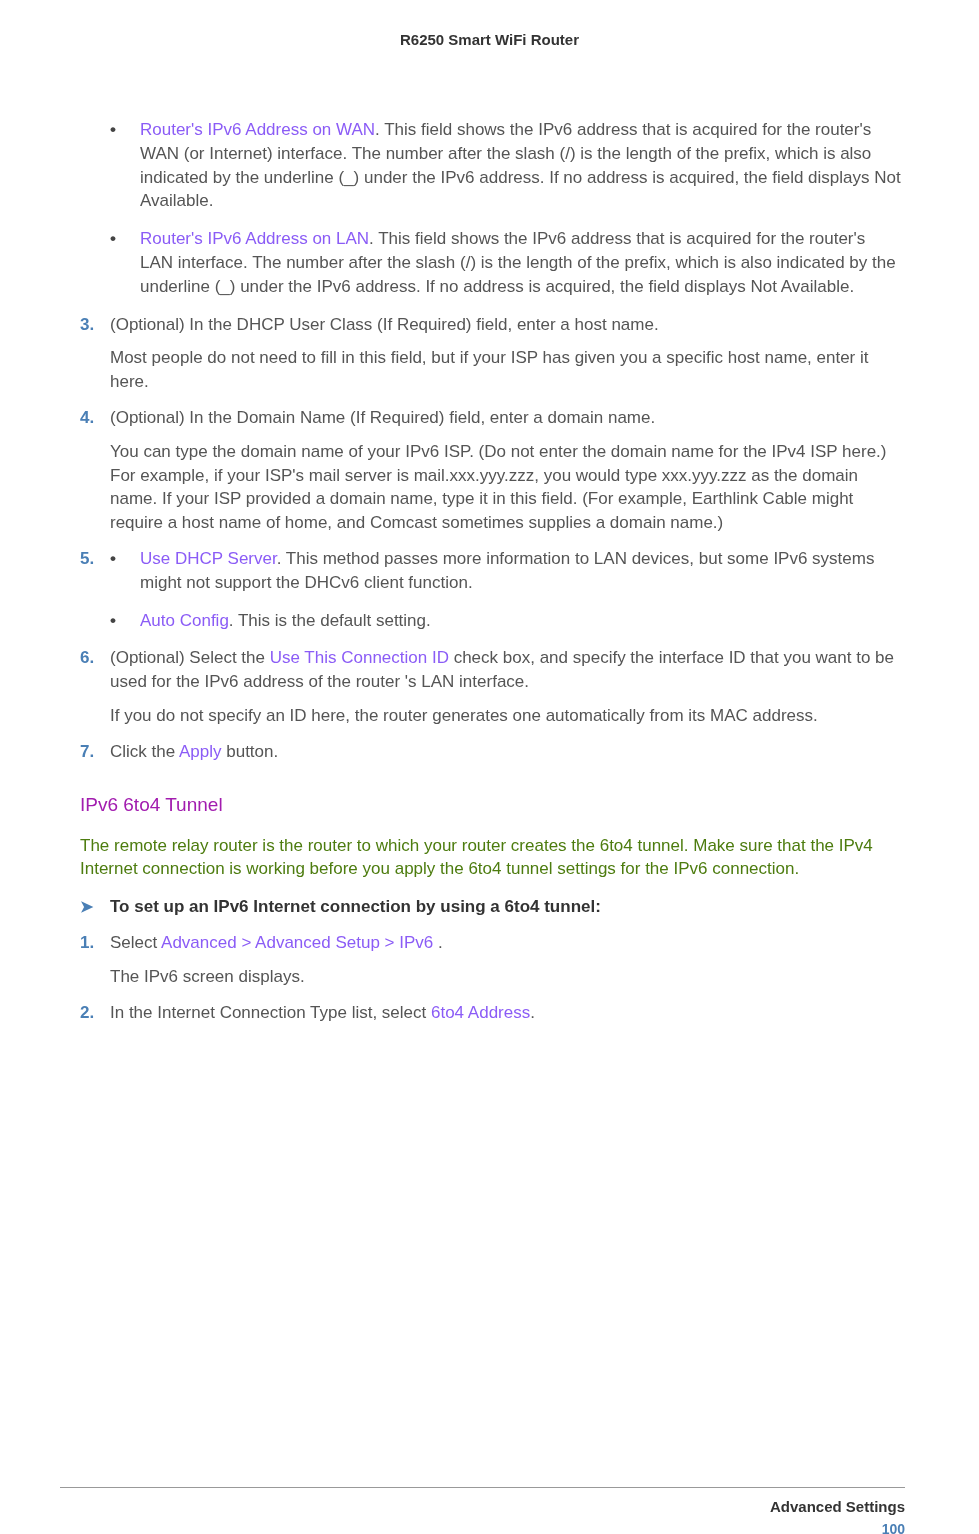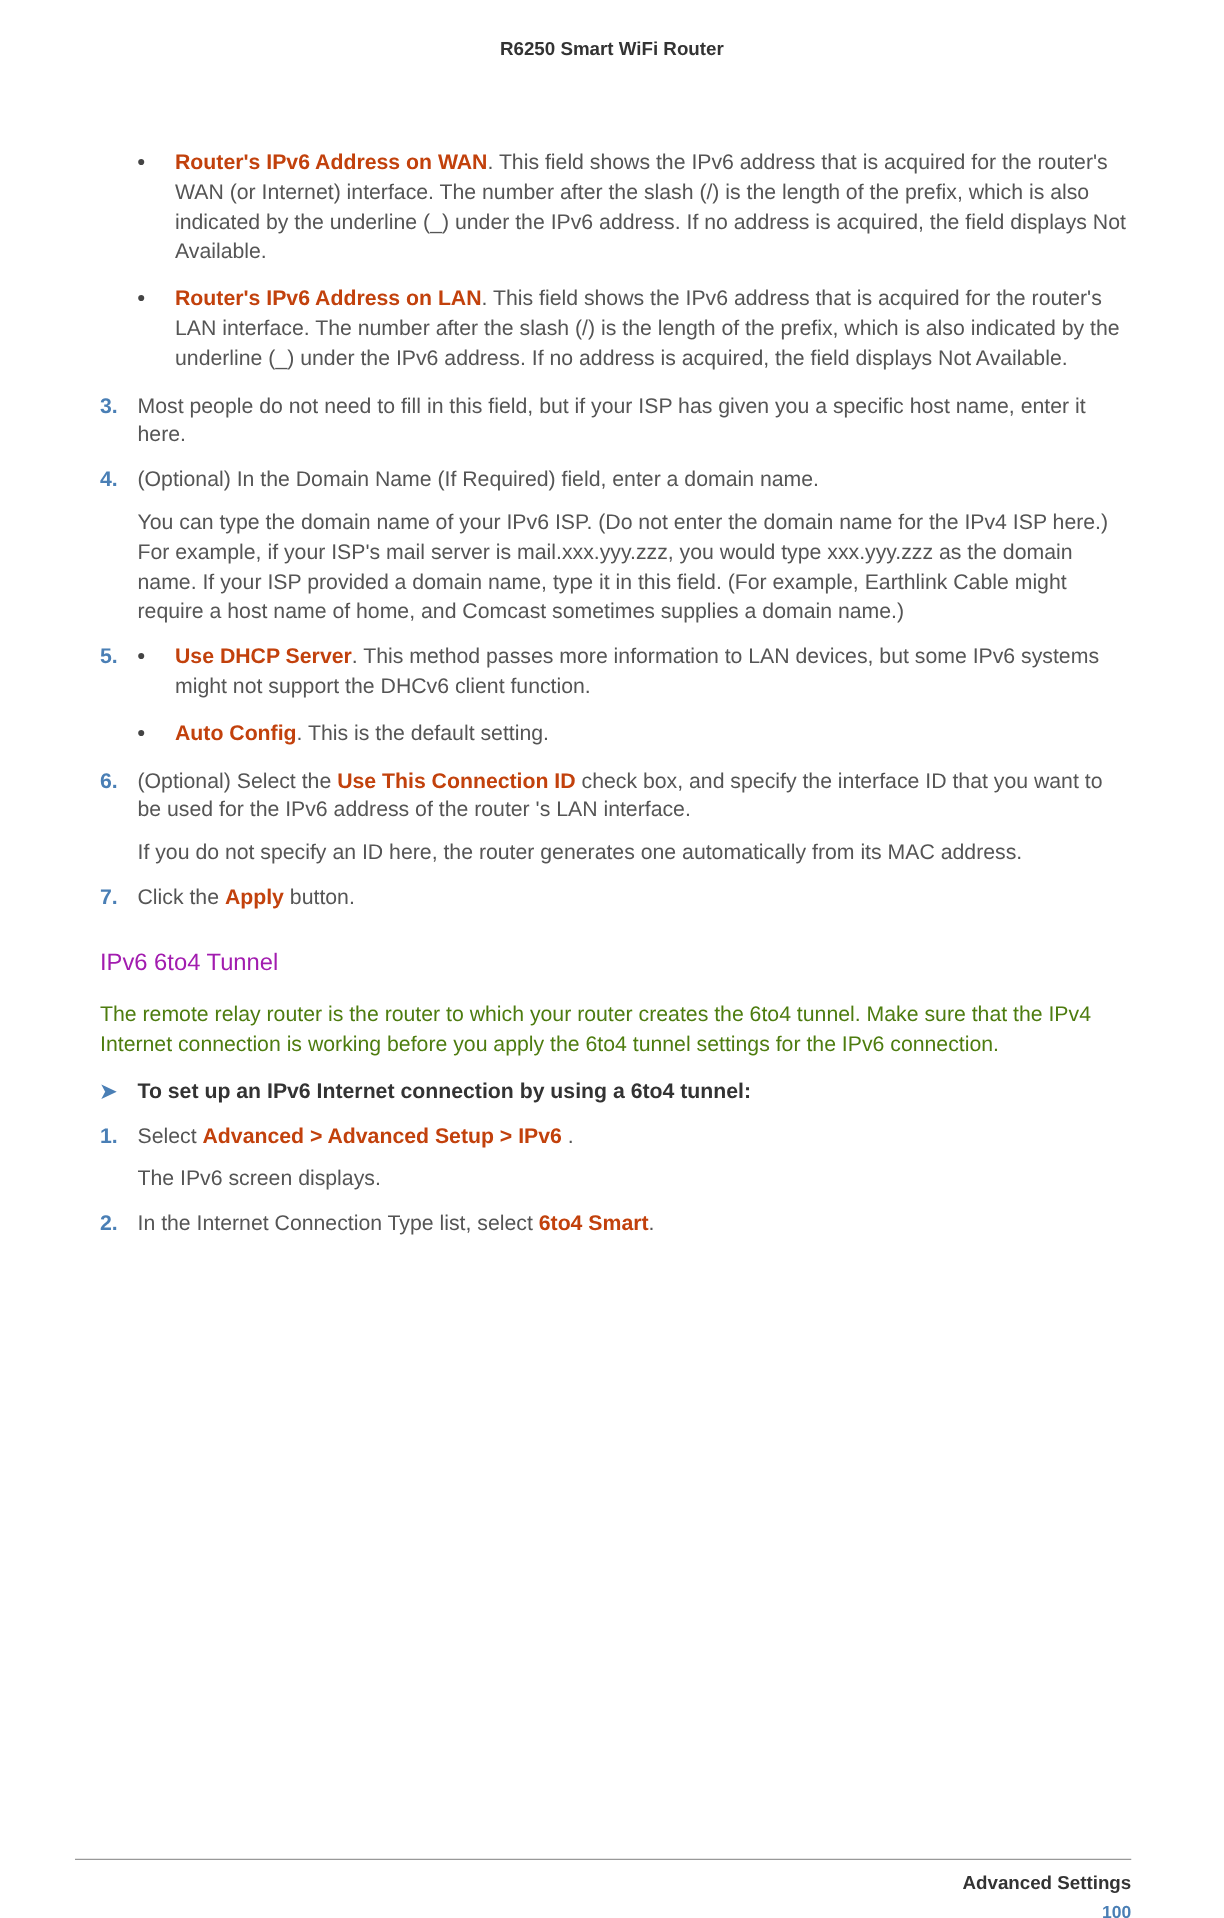--- a/index.html
+++ b/index.html
@@ -101,22 +101,22 @@
     }
     .task-heading::before {
       content: "\27A4";
       position: absolute;
       left: 0;
       top: 0;
       color: #4a7fb5;
       font-size: 16px;
     }
     .bold {
-      font-weight: bold;
-      color: #c2410c;
+      font-weight: normal;
+      color: #8b5cf6;
     }
     .footer {
       position: absolute;
       bottom: 20px;
       left: 60px;
       right: 74px;
       text-align: right;
     }
     .footer-line {
       border-top: 1px solid #999;
@@ -153,20 +153,21 @@
       <li class="bullet-item">
         <span class="bold">Router's IPv6 Address on WAN</span><span>. This field shows the IPv6 address that is acquired for the router's WAN (or Internet) interface. The number after the slash (/) is the length of the prefix, which is also indicated by the underline (_) under the IPv6 address. If no address is acquired, the field displays Not Available.</span>
       </li>
       <li class="bullet-item">
         <span class="bold">Router's IPv6 Address on LAN</span><span>. This field shows the IPv6 address that is acquired for the router's LAN interface. The number after the slash (/) is the length of the prefix, which is also indicated by the underline (_) under the IPv6 address. If no address is acquired, the field displays Not Available.</span>
       </li>
     </ul>
 
     <div class="numbered-item">
       <span class="num">3.</span>
+      <span>(Optional) In the DHCP User Class (If Required) field, enter a host name.</span>
     </div>
     <div class="para">Most people do not need to fill in this field, but if your ISP has given you a specific host name, enter it here.</div>
 
     <div class="numbered-item">
       <span class="num">4.</span>
       <span>(Optional) In the Domain Name (If Required) field, enter a domain name.</span>
     </div>
     <div class="para">You can type the domain name of your IPv6 ISP. (Do not enter the domain name for the IPv4 ISP here.) For example, if your ISP's mail server is mail.xxx.yyy.zzz, you would type xxx.yyy.zzz as the domain name. If your ISP provided a domain name, type it in this field. (For example, Earthlink Cable might require a host name of home, and Comcast sometimes supplies a domain name.)</div>
 
     <div class="numbered-item">
@@ -200,21 +201,21 @@
 
     <div class="inner-content">
       <div class="numbered-item">
         <span class="num">1.</span>
         <span>Select </span><span class="bold">Advanced &gt; Advanced Setup &gt; IPv6</span><span> .</span>
       </div>
       <div class="para">The IPv6 screen displays.</div>
 
       <div class="numbered-item">
         <span class="num">2.</span>
-        <span>In the Internet Connection  Type list, select </span><span class="bold">6to4 Smart</span><span>.</span>
+        <span>In the Internet Connection  Type list, select </span><span class="bold">6to4 Address</span><span>.</span>
       </div>
     </div>
 
   </div>
 
   <div class="footer">
     <div class="footer-line"></div>
     <div class="footer-section">Advanced Settings</div>
     <div class="footer-page">100</div>
   </div>

